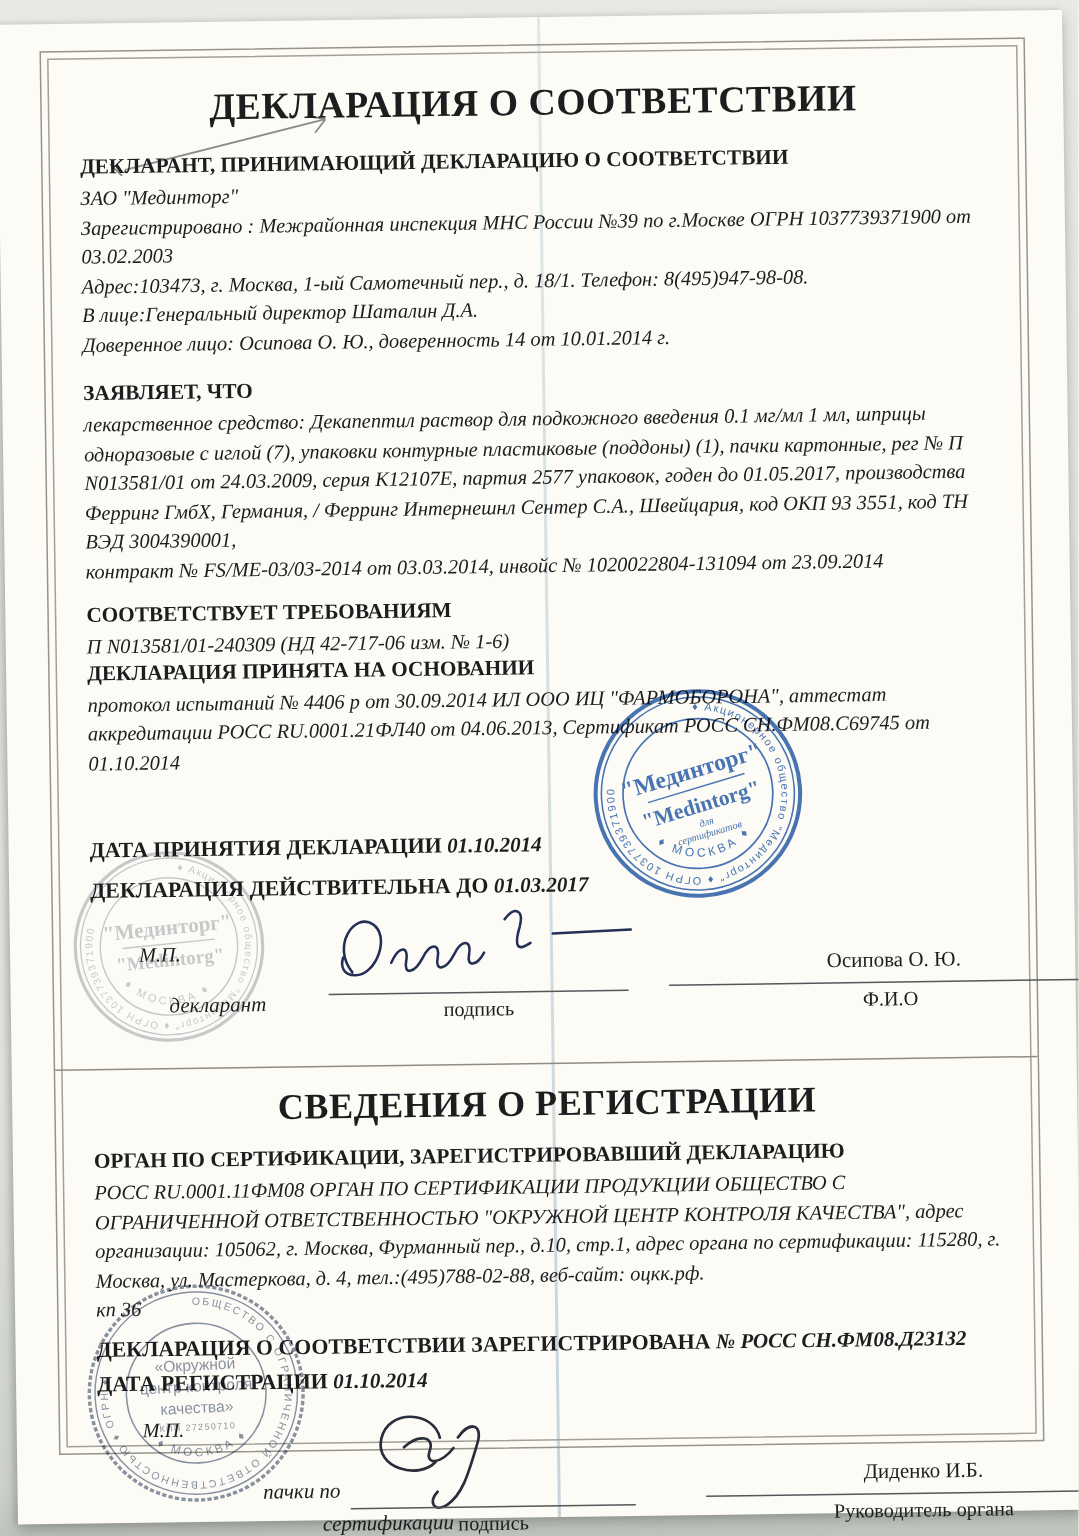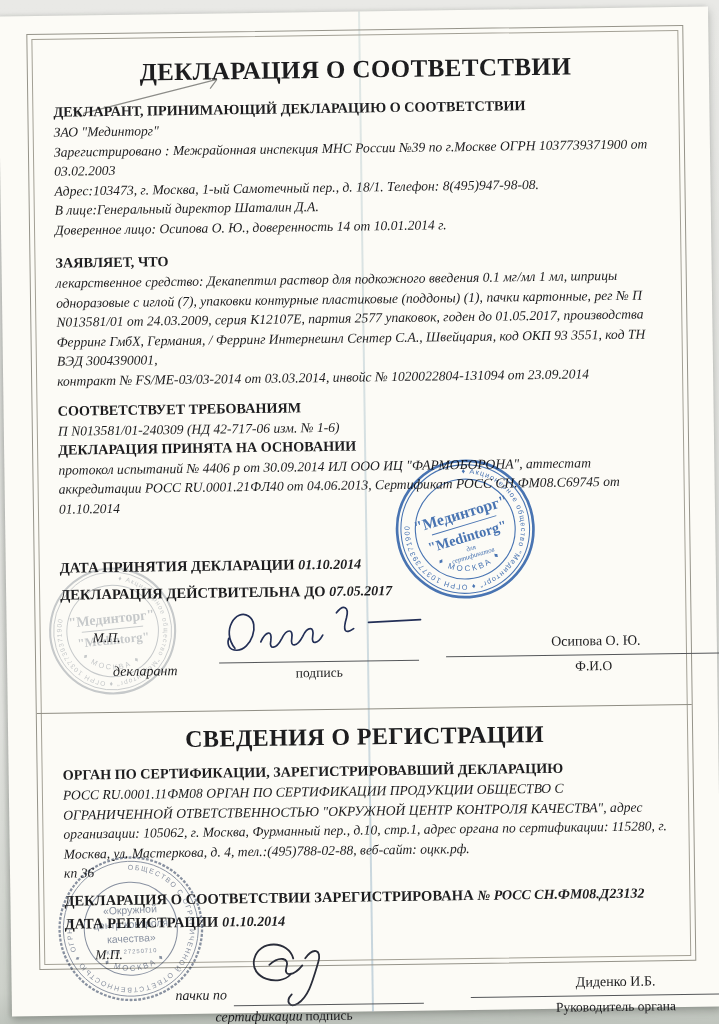--- a/index.html
+++ b/index.html
@@ -76,21 +76,21 @@
       <div class="h">ДЕКЛАРАЦИЯ ПРИНЯТА НА ОСНОВАНИИ</div>
       <p class="para">протокол испытаний № 4406 р от 30.09.2014 ИЛ ООО ИЦ "ФАРМОБОРОНА", аттестат аккредитации РОСС RU.0001.21ФЛ40 от 04.06.2013, Сертификат РОСС СН.ФМ08.С69745 от 01.10.2014</p>
 
       <div style="margin-top:36px;">
         <div class="date-line">
           <span>ДАТА ПРИНЯТИЯ ДЕКЛАРАЦИИ</span>
           <span class="val">01.10.2014</span>
         </div>
         <div class="date-line">
           <span>ДЕКЛАРАЦИЯ ДЕЙСТВИТЕЛЬНА ДО</span>
-          <span class="val">07.05.2017</span>
+          <span class="val">01.03.2017</span>
         </div>
       </div>
 
       <div class="sig-row sig-row1">
         <span class="abs mp z2" style="left:32px;top:8px;">М.П.</span>
         <span class="abs role z2" style="left:20px;top:42px;text-align:right;">декларант</span>
 
         <svg class="abs" style="left:150px;top:-16px;" width="215" height="62" viewBox="0 0 215 62">
           <g fill="none" stroke="#232f56" stroke-width="1.7" stroke-linecap="round">
             <path d="M24,46 C10,28 26,6 38,14 C50,22 40,48 26,48 C18,48 16,42 18,36"></path>

